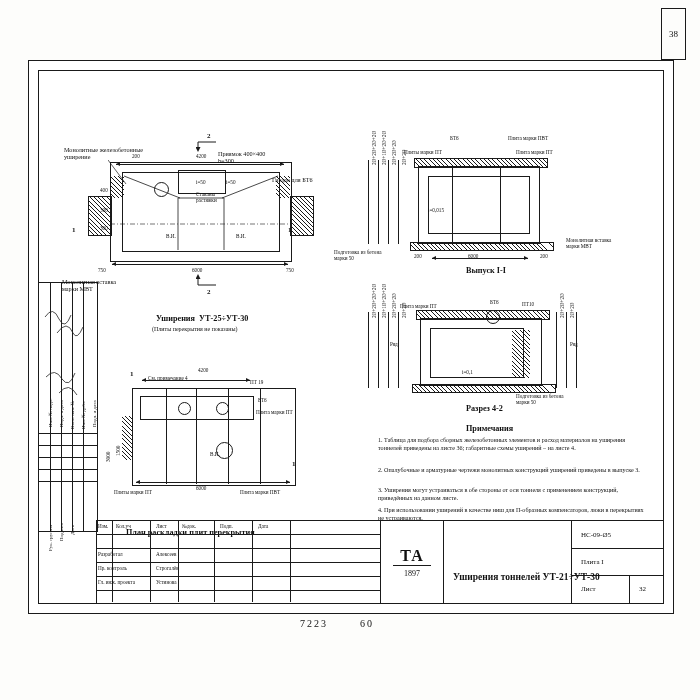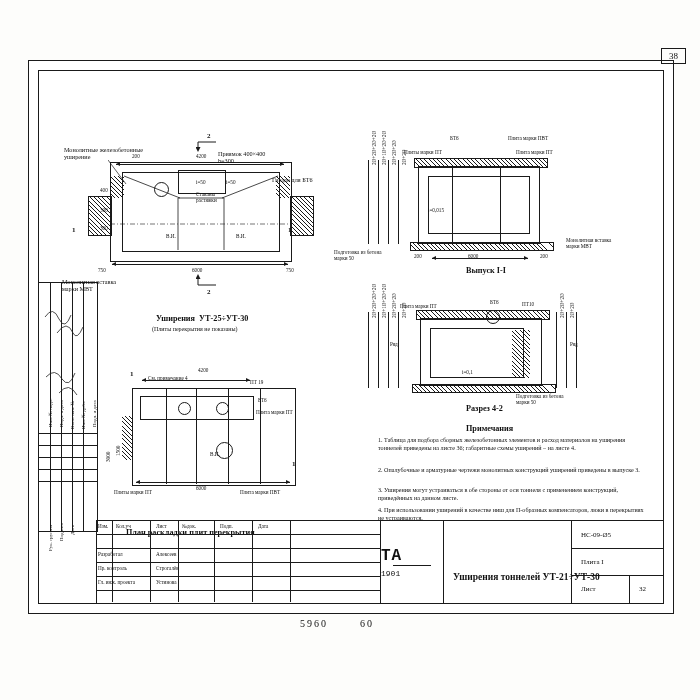--- a/index.html
+++ b/index.html
@@ -19,27 +19,27 @@
   .txt.s9{font-size:9.5px;}
   .txt.b{font-weight:bold;}
   .rot{transform-origin:0 0;transform:rotate(-90deg);}
   .box{position:absolute;border:1px solid #1a1a1a;}
   .hatch{position:absolute;background:repeating-linear-gradient(45deg,#1a1a1a 0 0.7px,transparent 0.7px 3px);}
   .circ{position:absolute;border:1px solid #1a1a1a;border-radius:50%;}
   .dimline{position:absolute;height:1px;background:#1a1a1a;}
   .dimline:before,.dimline:after{content:"";position:absolute;top:-2px;width:0;height:0;border-top:2px solid transparent;border-bottom:2px solid transparent;}
   .dimline:before{left:0;border-right:4px solid #1a1a1a;}
   .dimline:after{right:0;border-left:4px solid #1a1a1a;}
-  .sheetno{position:absolute;right:14px;top:8px;border:1px solid #1a1a1a;padding:2px 7px;font-size:9px;margin-top:40px;}
+  .sheetno{position:absolute;right:14px;top:8px;border:1px solid #1a1a1a;padding:20px 7px;font-size:9px;}
   
   .tb{position:absolute;left:380px;top:520px;width:282px;height:82px;border:1.2px solid #1a1a1a;}
   .tb .c{position:absolute;border-left:1px solid #1a1a1a;}
   .tb .r{position:absolute;border-top:1px solid #1a1a1a;}
   .logo{position:absolute;left:0;top:0;width:62px;height:82px;}
-  .logo .t{position:absolute;width:100%;text-align:left;font-family:Liberation Mono, monospace;}
+  .logo .t{position:absolute;width:100%;text-align:center;}
   
   .stamp{position:absolute;left:38px;top:282px;width:58px;height:248px;border:1px solid #1a1a1a;}
   .stamp .vl{position:absolute;top:0;bottom:0;width:1px;background:#1a1a1a;}
   .stamp .hl{position:absolute;left:0;right:0;height:1px;background:#1a1a1a;}
   .vtxt{position:absolute;font-size:5px;transform-origin:0 0;transform:rotate(-90deg);white-space:pre;}
   .notes{position:absolute;font-size:6.1px;line-height:1.32;white-space:pre-wrap;width:268px;}
   .bottomcode{position:absolute;left:300px;top:618px;font-size:10px;letter-spacing:2px;}
 </style>
 </head>
 <body>
@@ -240,21 +240,21 @@
     <div class="txt s8 b" style="left:466px;top:424px;">Примечания</div>
     <div class="notes" style="left:378px;top:436px;">1. Таблица для подбора сборных железобетонных элементов и расход материалов на уширения тоннелей приведены на листе 36; габаритные схемы уширений – на листе 4.</div>
     <div class="notes" style="left:378px;top:466px;">2. Опалубочные и арматурные чертежи монолитных конструкций уширений приведены в выпуске 3.</div>
     <div class="notes" style="left:378px;top:486px;">3. Уширения могут устраиваться в обе стороны от оси тоннеля с применением конструкций, приведённых на данном листе.</div>
     <div class="notes" style="left:378px;top:506px;">4. При использовании уширений в качестве ниш для П-образных компенсаторов, люки в перекрытиях не устраиваются.</div>
   </div>
 
   <div class="tb">
     <div class="logo" style="border-right:1px solid #1a1a1a;">
       <div class="t" style="top:26px;font-size:16px;font-weight:bold;letter-spacing:1px;">ТА</div>
-      <div class="t" style="top:48px;font-size:8px;">1901</div>
+      <div class="t" style="top:48px;font-size:8px;">1897</div>
       <div class="abs" style="left:12px;top:44px;width:38px;height:1px;background:#1a1a1a;"></div>
     </div>
     <div class="c" style="left:190px;top:0;height:82px;"></div>
     <div class="r" style="left:190px;right:0;top:27px;"></div>
     <div class="r" style="left:190px;right:0;top:54px;"></div>
     <div class="c" style="left:248px;top:54px;height:28px;"></div>
     <div class="txt s9 b" style="left:72px;top:51px;">Уширения тоннелей УТ-21÷УТ-30</div>
     <div class="txt s7" style="left:200px;top:10px;">НС-09-Ø5</div>
     <div class="txt s7" style="left:200px;top:37px;">Плита I</div>
     <div class="txt s7" style="left:200px;top:64px;">Лист</div>
@@ -281,15 +281,15 @@
     <div class="txt s5" style="left:220px;top:524px;">Подп.</div>
     <div class="txt s5" style="left:258px;top:524px;">Дата</div>
     <div class="txt s5" style="left:98px;top:552px;">Разработал</div>
     <div class="txt s5" style="left:156px;top:552px;">Алексеев</div>
     <div class="txt s5" style="left:98px;top:566px;">Пр. контроль</div>
     <div class="txt s5" style="left:156px;top:566px;">Строгалёв</div>
     <div class="txt s5" style="left:98px;top:580px;">Гл. инж. проекта</div>
     <div class="txt s5" style="left:156px;top:580px;">Устинова</div>
   </div>
 
-  <div class="bottomcode">5960</div>
+  <div class="bottomcode">7223</div>
   <div class="bottomcode" style="left:360px;">60</div>
 </div>
 
 </body></html>

